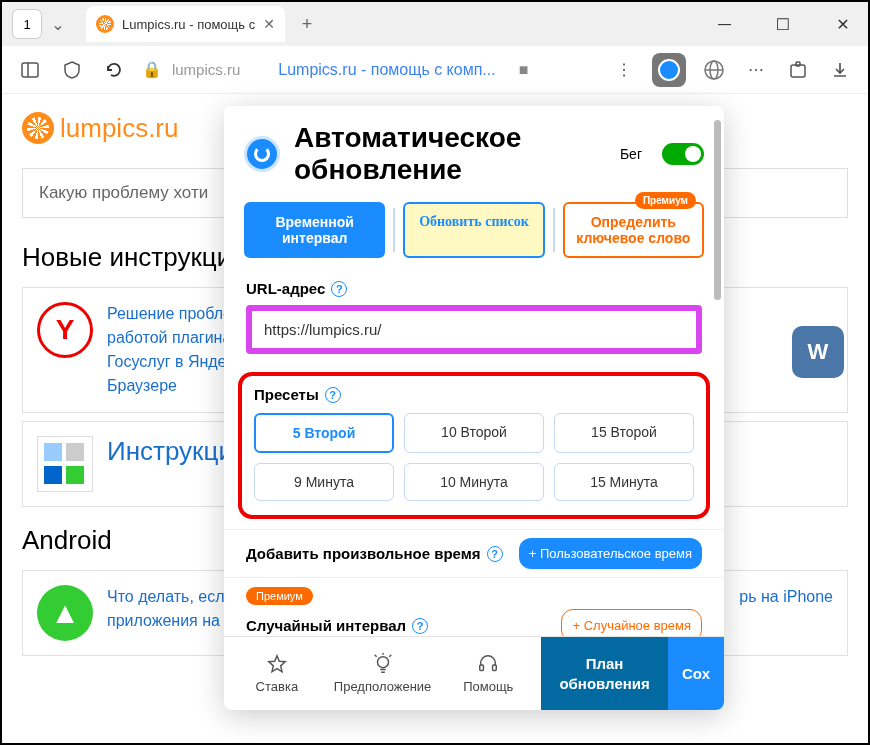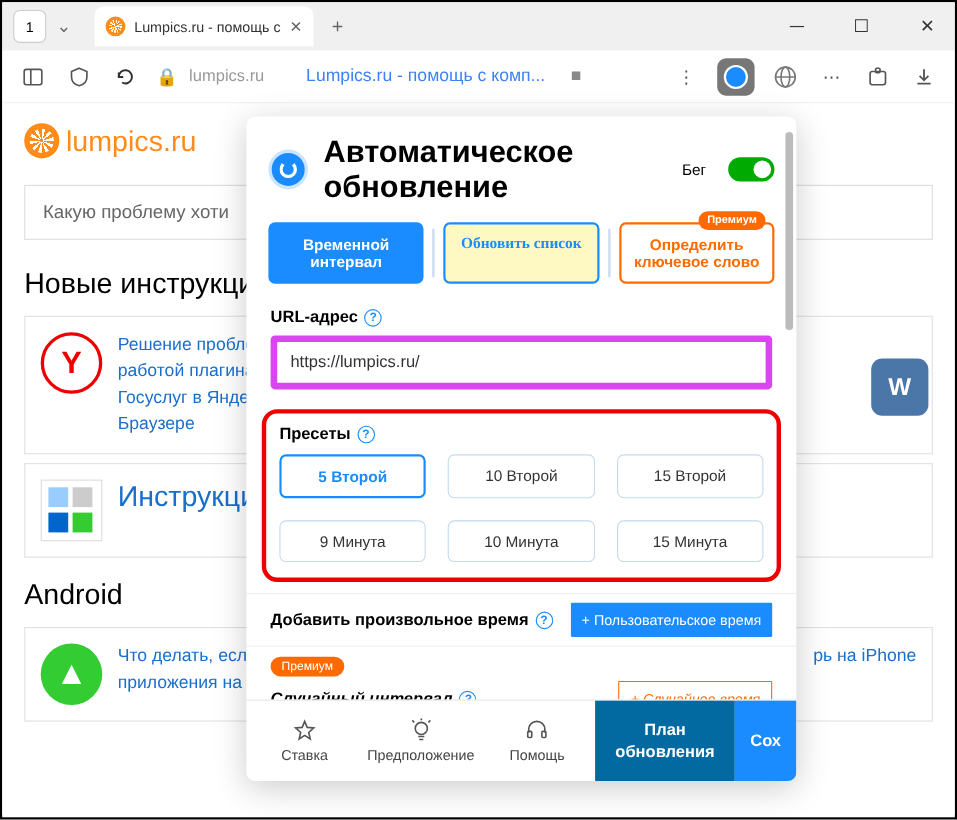--- a/index.html
+++ b/index.html
@@ -63,31 +63,31 @@
 .tab3.keyword { border-color: #ff6a00; color: #ff6a00; }
 .premium-badge { position: absolute; top: -12px; right: 6px; background: #ff6a00; color: #fff; font-size: 10px; padding: 3px 8px; border-radius: 10px; }
 .vdiv { width: 2px; background: #c5d9f0; margin: 6px 0; }
 
 .field-group { padding: 8px 22px; }
 .field-label { font-size: 15px; font-weight: 600; display: flex; align-items: center; gap: 6px; margin-bottom: 8px; }
 .help-icon { width: 16px; height: 16px; border-radius: 50%; border: 1.5px solid #1a8cff; color: #1a8cff; font-size: 11px; display: inline-flex; align-items: center; justify-content: center; }
 .url-input { border: 6px solid #d946ef; border-radius: 4px; padding: 10px 12px; font-size: 15px; color: #333; }
 
 .presets-box { margin: 10px 14px; border: 4px solid #e00; border-radius: 14px; padding: 10px 12px 14px; }
-.presets-grid { display: grid; grid-template-columns: 1fr 1fr 1fr; gap: 20px; margin-top: 10px; }
+.presets-grid { display: grid; grid-template-columns: 1fr 1fr 1fr; gap: 10px; margin-top: 10px; }
 .preset { border: 1px solid #c5d9f0; border-radius: 6px; padding: 10px 4px; text-align: center; font-size: 14px; color: #333; cursor: pointer; }
 .preset.selected { border: 2px solid #1a8cff; color: #1a8cff; font-weight: 600; }
 
 .add-custom-row { padding: 8px 22px; display: flex; align-items: center; gap: 8px; border-top: 1px solid #eee; justify-content: space-between; }
 .add-custom-row .field-label { margin: 0; flex: 1; }
-.chip-btn { background: #1a8cff; color: #fff; border-radius: 1px; padding: 8px 10px; font-size: 13px; }
+.chip-btn { background: #1a8cff; color: #fff; border-radius: 12px; padding: 8px 10px; font-size: 13px; }
 .chip-btn.orange-outline { background: #fff; border: 1.5px solid #ff6a00; color: #ff6a00; }
 
 .random-row { padding: 8px 22px 4px; border-top: 1px solid #eee; }
-.random-header { display: flex; gap: 24px; font-style: italic; }
+.random-header { display: flex; gap: 24px; }
 .premium-pill { background: #ff6a00; color: #fff; font-size: 11px; padding: 3px 10px; border-radius: 10px; margin-bottom: 4px; display: inline-block; }
 
 .popup-footer { display: flex; align-items: stretch; border-top: 1px solid #e5e5e5; height: 74px; }
 .foot-item { flex: 1; display: flex; flex-direction: column; align-items: center; justify-content: center; gap: 4px; font-size: 13px; color: #444; }
 .foot-item svg { width: 22px; height: 22px; stroke: #555; fill: none; stroke-width: 1.6; }
 .foot-plan { flex: 1.2; background: #0369a1; color: #fff; display: flex; align-items: center; justify-content: center; text-align: center; font-size: 15px; font-weight: 600; line-height: 1.3; }
 .foot-save { width: 56px; background: #1a8cff; color: #fff; display: flex; align-items: center; justify-content: center; font-size: 15px; font-weight: 600; }
 
 .scroll-thumb { position: absolute; right: 3px; top: 14px; width: 7px; height: 180px; background: #bbb; border-radius: 4px; }
 </style>

